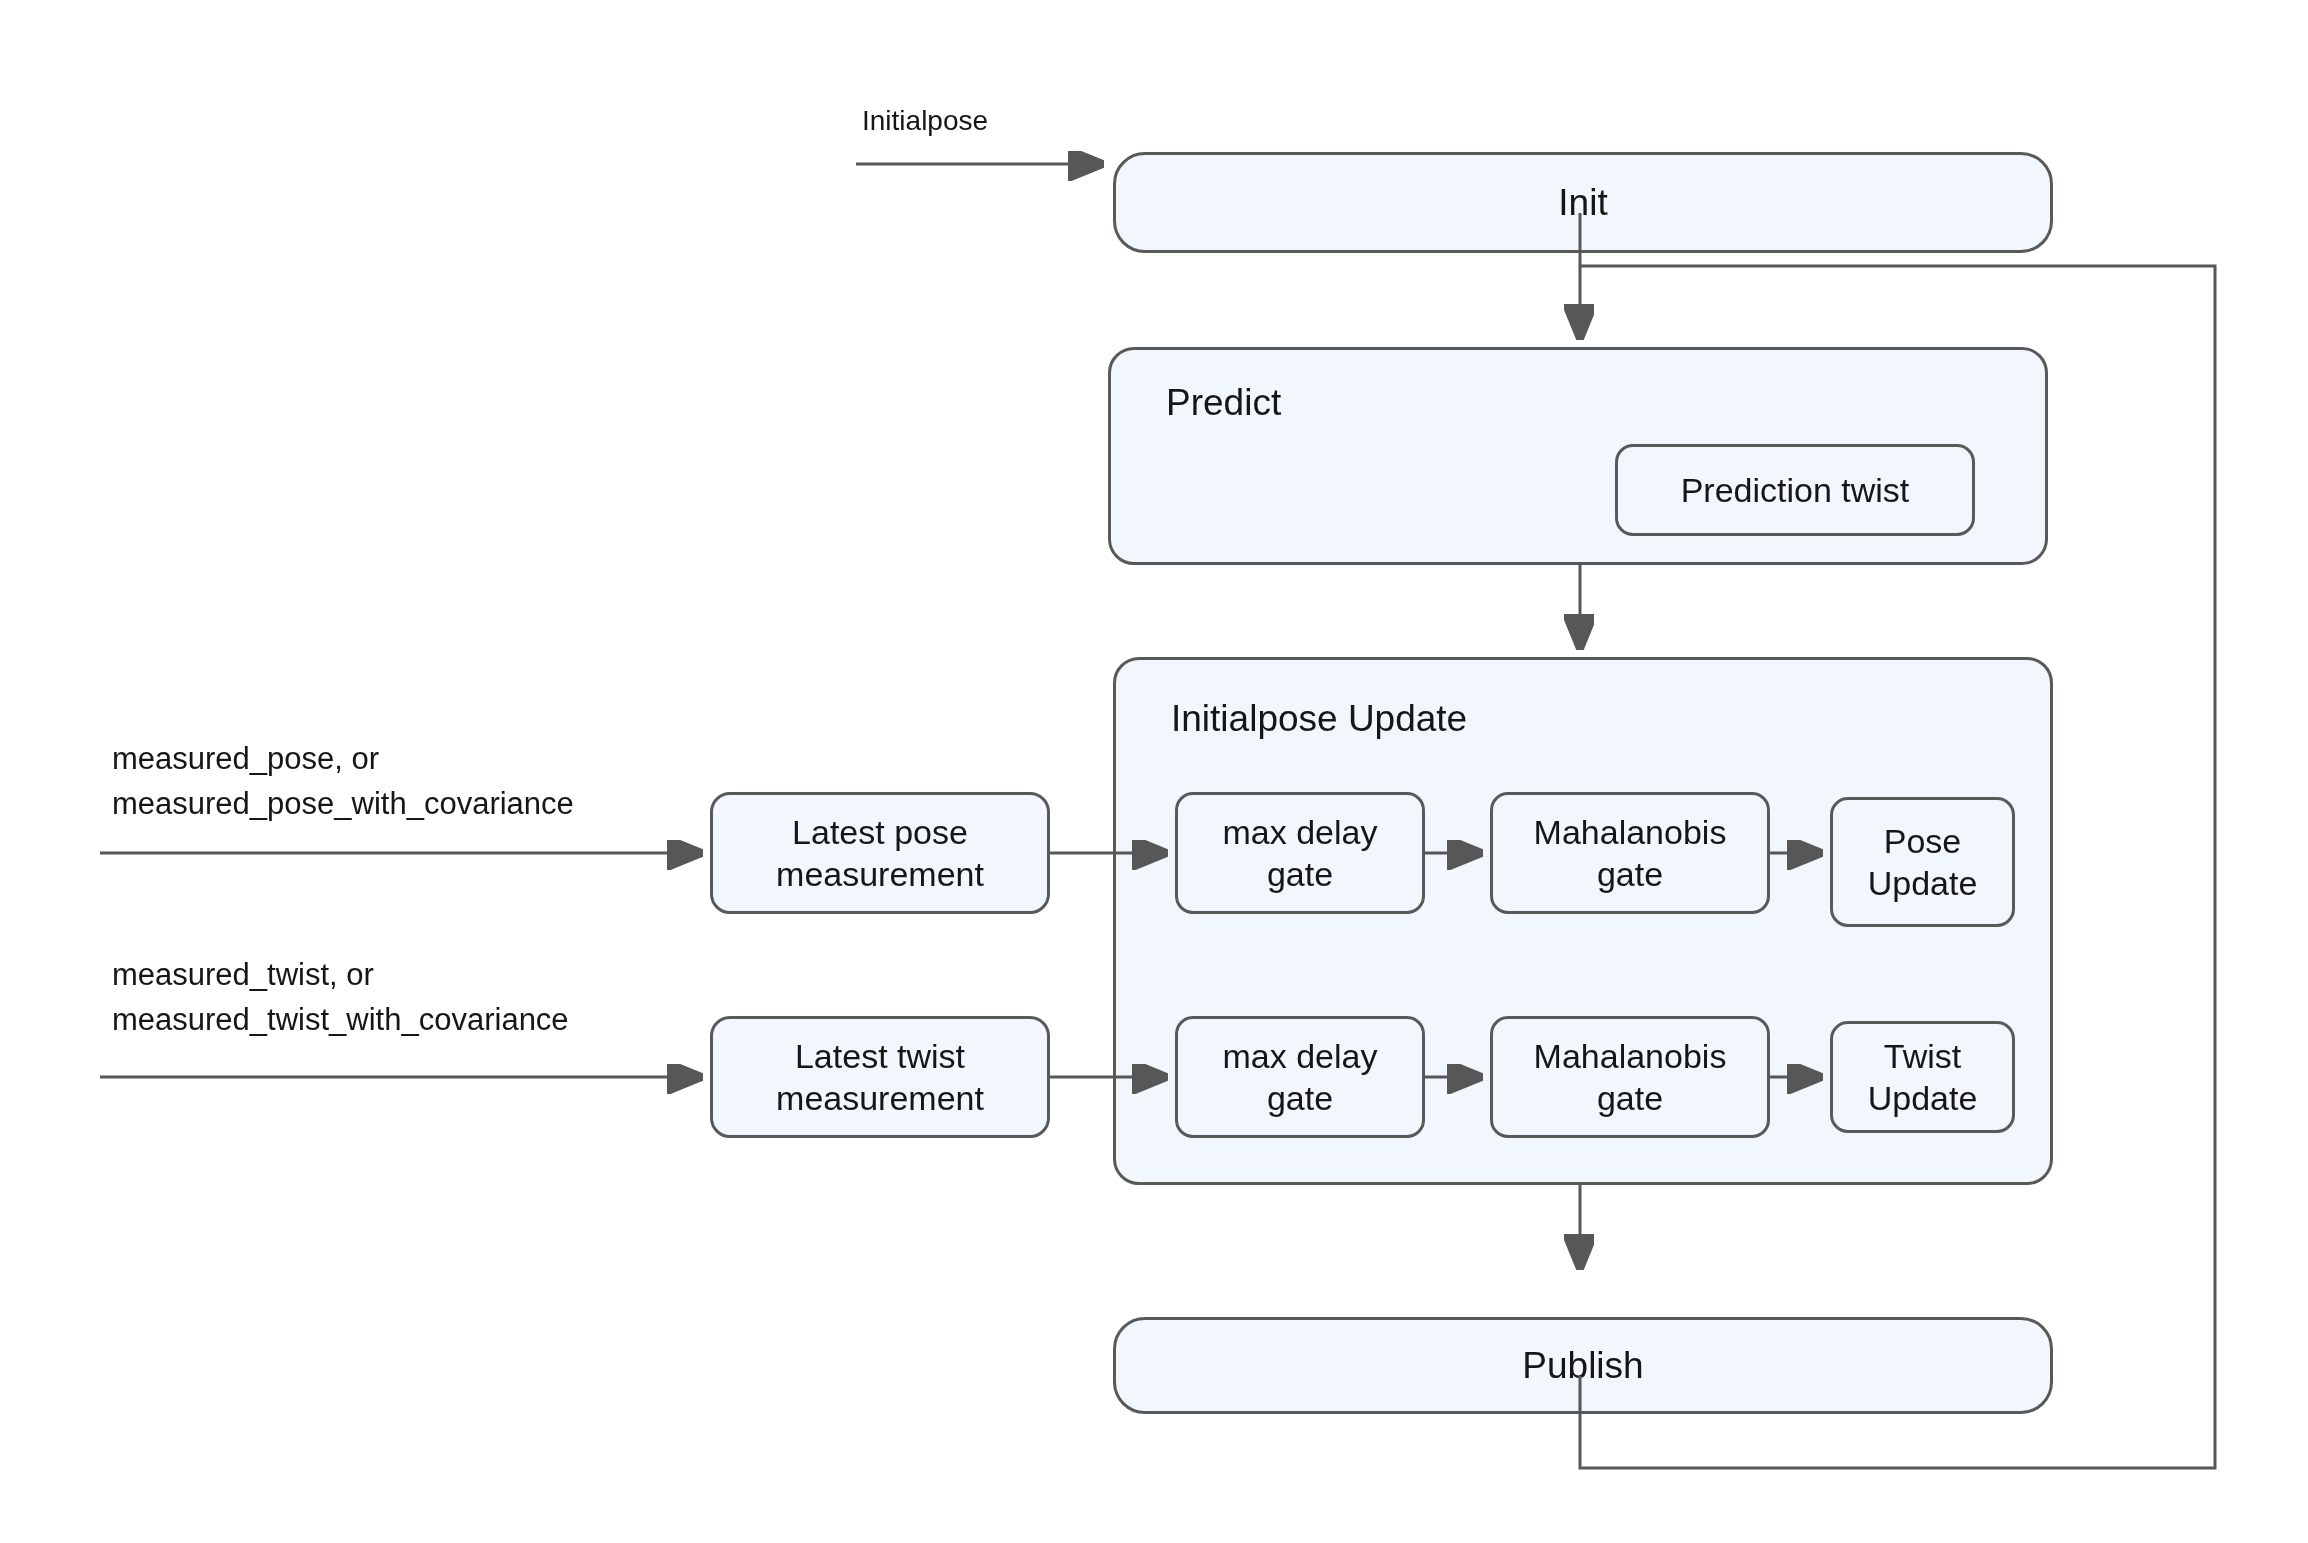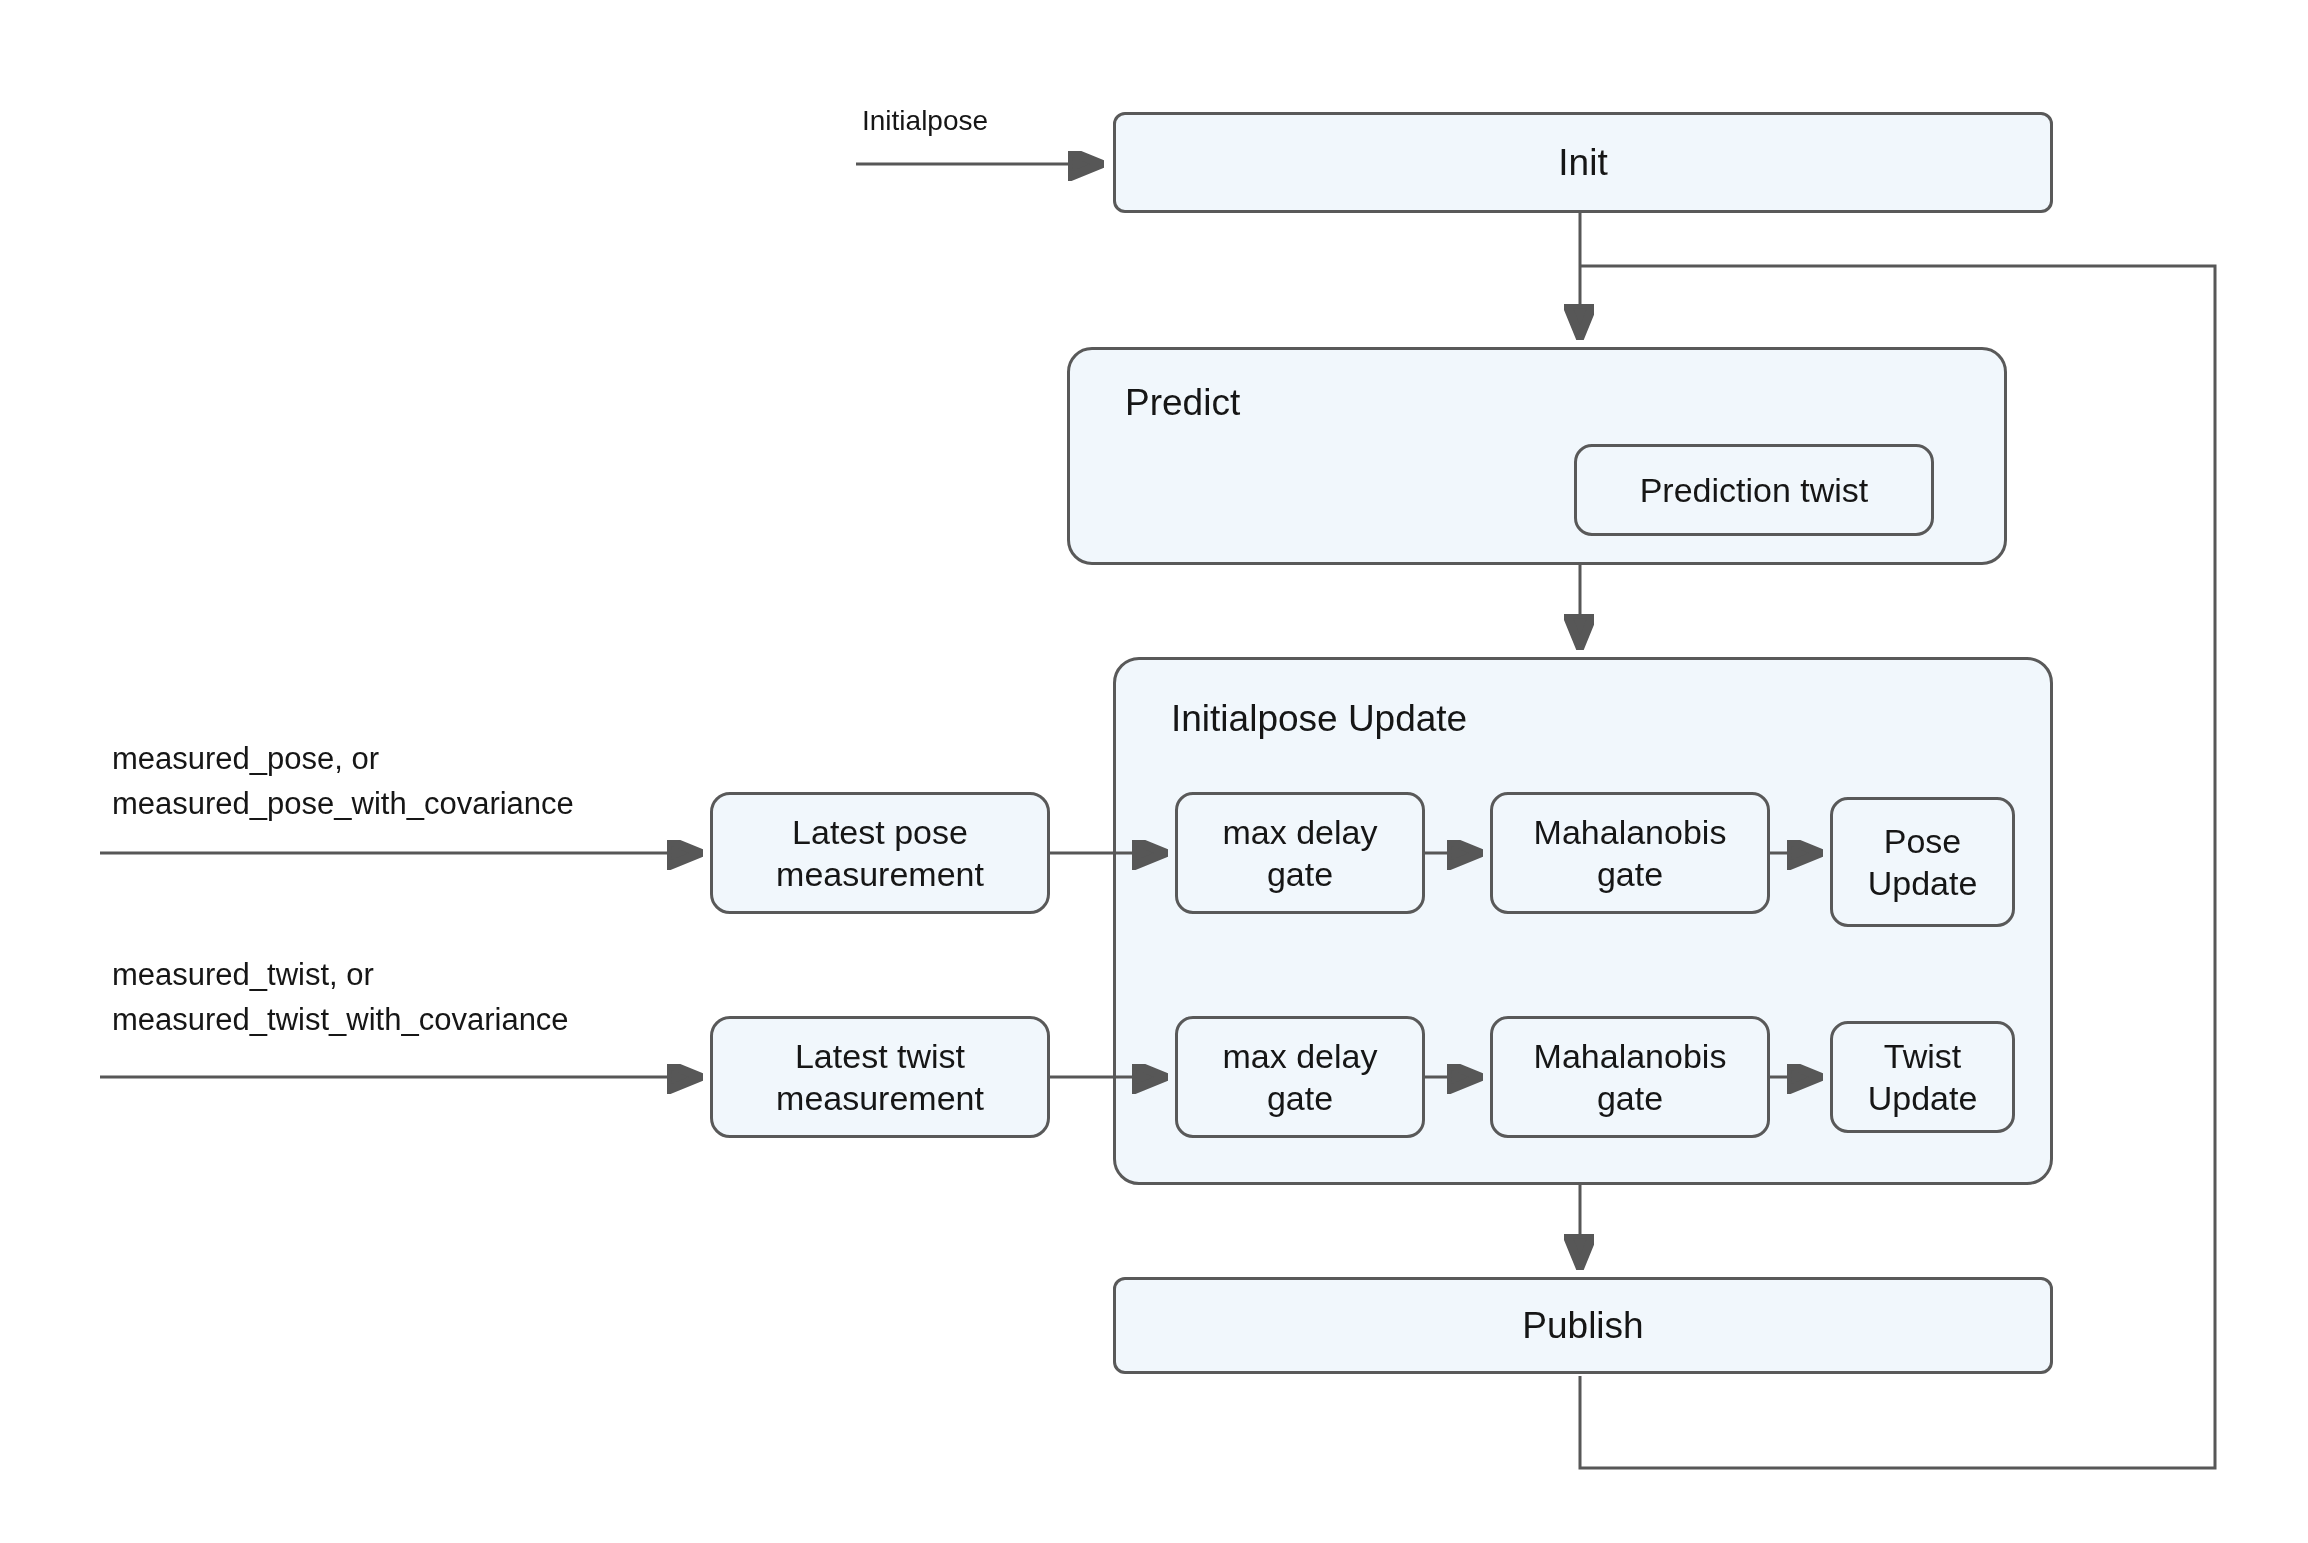--- a/index.html
+++ b/index.html
@@ -46,26 +46,27 @@
     z-index: 2;
     display: flex;
     align-items: center;
     justify-content: center;
     text-align: center;
     font-size: 34px;
     line-height: 42px;
     white-space: pre-line;
   }
   .single-line-box {
-    border-radius: 12px;
+    border-radius: 32px;
     z-index: 1;
     display: flex;
     align-items: center;
     justify-content: center;
     font-size: 37px;
+    margin-top: 40px;
   }
   .container-title {
     position: absolute;
     left: 55px;
     top: 32px;
     font-size: 37px;
     white-space: nowrap;
   }
   .float-label {
     position: absolute;
@@ -120,21 +121,21 @@
   <div class="float-label" style="left:112px; top:736px;">measured_pose, or
 measured_pose_with_covariance</div>
 
   <div class="float-label" style="left:112px; top:952px;">measured_twist, or
 measured_twist_with_covariance</div>
 
   <div class="node single-line-box" style="left:1113px; top:112px; width:940px; height:101px;">
     <span>Init</span>
   </div>
 
-  <div class="node container-box" style="left:1067px; top:347px; width:940px; height:218px;border-radius:25px;">
+  <div class="node container-box" style="left:1108px; top:347px; width:940px; height:218px;">
     <div class="container-title">Predict</div>
     <div class="node leaf-box" style="left:504px; top:94px; width:360px; height:92px;">Prediction twist</div>
   </div>
 
   <div class="node container-box" style="left:1113px; top:657px; width:940px; height:528px;">
     <div class="container-title" style="top:38px;">Initialpose Update</div>
 
     <div class="node leaf-box" style="left:59px; top:132px; width:250px; height:122px;">max delay
 gate</div>
     <div class="node leaf-box" style="left:374px; top:132px; width:280px; height:122px;">Mahalanobis

